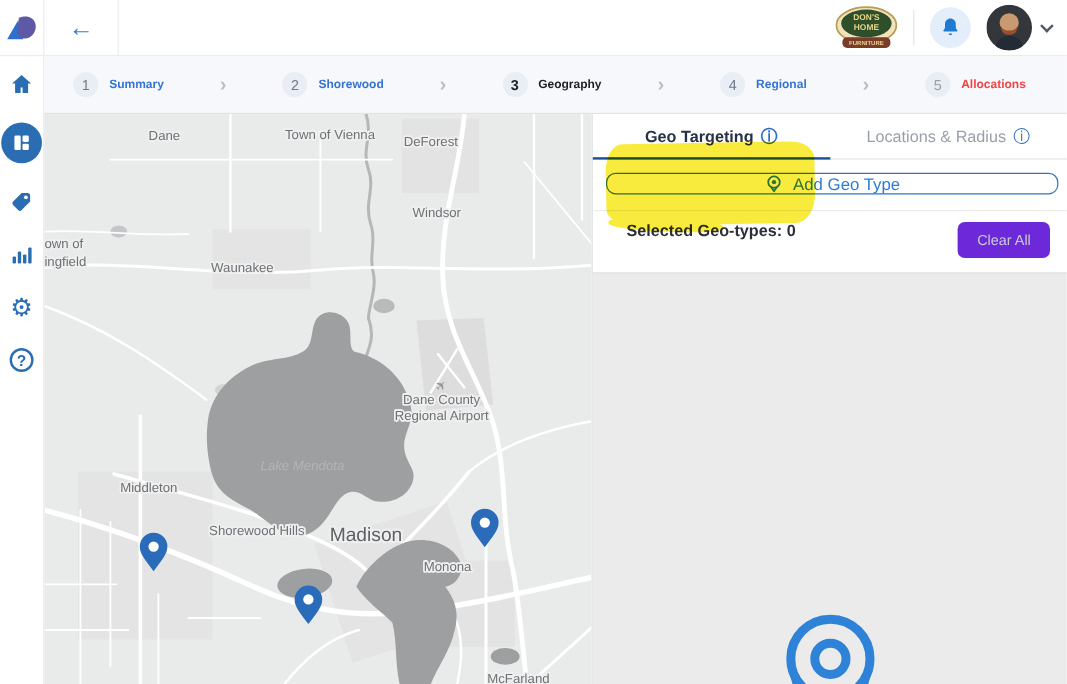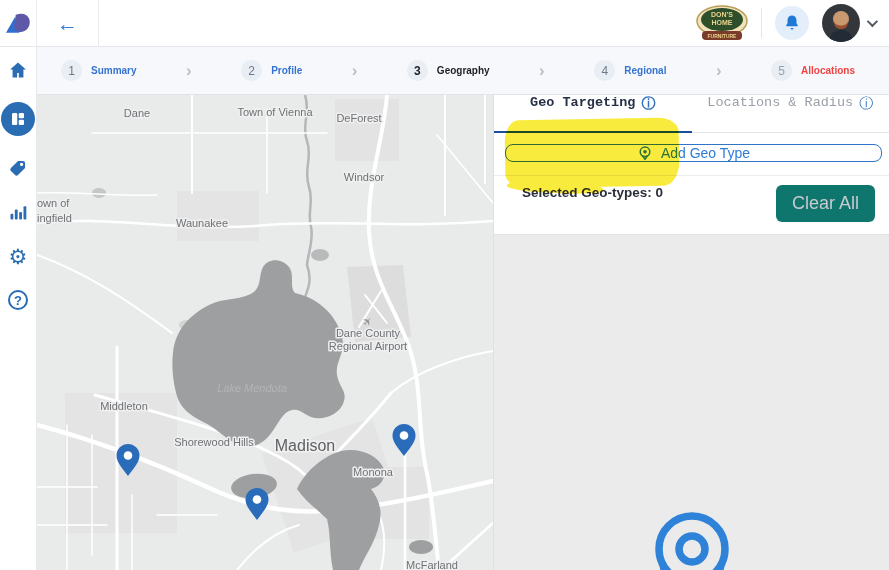--- a/index.html
+++ b/index.html
@@ -65,37 +65,37 @@
               paint-order:stroke; stroke-linejoin:round; }
   .ml-city  { font-size:16px; fill:#5e6165; stroke:#efefef; stroke-width:3.5px;
               paint-order:stroke; stroke-linejoin:round; }
   .ml-water { font-size:11px; font-style:italic; fill:#b3b5b7; }
   .ml-icon  { font-size:11px; fill:#8f9296; }
 
   
   .geo-panel { width:396px; border-left:1px solid #dfe0e3; display:flex;
                flex-direction:column; position:relative; background:#fff; }
   .tab-row { height:38px; display:flex; position:relative; border-bottom:1px solid #e4e5e9; }
-  .tab { flex:1; display:flex; align-items:flex-start; justify-content:center; gap:6px;
-         font-size:13.5px; cursor:pointer;font-family:Liberation Mono, monospace; }
+  .tab { flex:1; display:flex; align-items:center; justify-content:center; gap:6px;
+         font-size:13.5px; cursor:pointer; }
   .tab--active { color:#273246; font-weight:bold; }
   .tab--inactive { color:#9aa0a8; }
   .info-glyph { color:#2f6fbd; font-size:14px; font-style:normal; }
   .tab-underline { position:absolute; left:0; bottom:-1px; width:50%; height:2px;
                    background:#1b4f9b; }
   .btn-row { display:flex; gap:17px; padding:11px 7px 13px 11px;flex-direction:column; }
   .geo-btn { flex:1; height:37px; border:1px solid #2e75c8; border-radius:8px;
              background:#fff; color:#2e7cd6; font-size:14px; font-family:inherit;
              display:flex; align-items:center; justify-content:center; gap:8px;
              cursor:pointer; }
   .selected-row { display:flex; align-items:flex-start; justify-content:space-between;
                   padding:9px 14px 12px 28px; border-top:1px solid #ececee; }
   .selected-label { font-size:13.5px; font-weight:bold; color:#2b2f3a; }
-  .clear-all-btn { background:#0f766e; color:#c7cbd1; border:none; border-radius:6px;
-                   font-size:18px; font-family:inherit; padding:8px 16px; cursor:default; }
+  .clear-all-btn { background:#6d28d9; color:#c7cbd1; border:none; border-radius:6px;
+                   font-size:12px; font-family:inherit; padding:8px 16px; cursor:default; }
   .empty-zone { flex:1; background:#ebebec; border-top:1px solid #e2e2e4;
                 position:relative; overflow:hidden; }
   .empty-pin-svg { position:absolute; left:calc(50% - 70px); top:calc(100% - 65px); }
 
   
   .marker-highlight { position:absolute; left:11px; top:24px; width:174px; height:68px;
                       mix-blend-mode:multiply; opacity:.85; pointer-events:none; z-index:5; }
   .marker-highlight .blob { position:absolute; inset:0; background:#f8e71c;
         border-radius:14px 20px 16px 24px / 22px 14px 24px 14px; transform:rotate(-1deg); }
   .marker-highlight .tail { position:absolute; left:2px; bottom:-6px; width:55%; height:12px;
@@ -190,21 +190,21 @@
   <div class="main-col">
 
     <div class="stepper">
       <div class="step step--done">
         <span class="step-num">1</span>
         <span class="step-label">Summary</span>
       </div>
       <span class="step-sep">›</span>
       <div class="step step--done">
         <span class="step-num">2</span>
-        <span class="step-label">Profile</span>
+        <span class="step-label">Shorewood</span>
       </div>
       <span class="step-sep">›</span>
       <div class="step step--current">
         <span class="step-num">3</span>
         <span class="step-label">Geography</span>
       </div>
       <span class="step-sep">›</span>
       <div class="step step--done">
         <span class="step-num">4</span>
         <span class="step-label">Regional</span>

